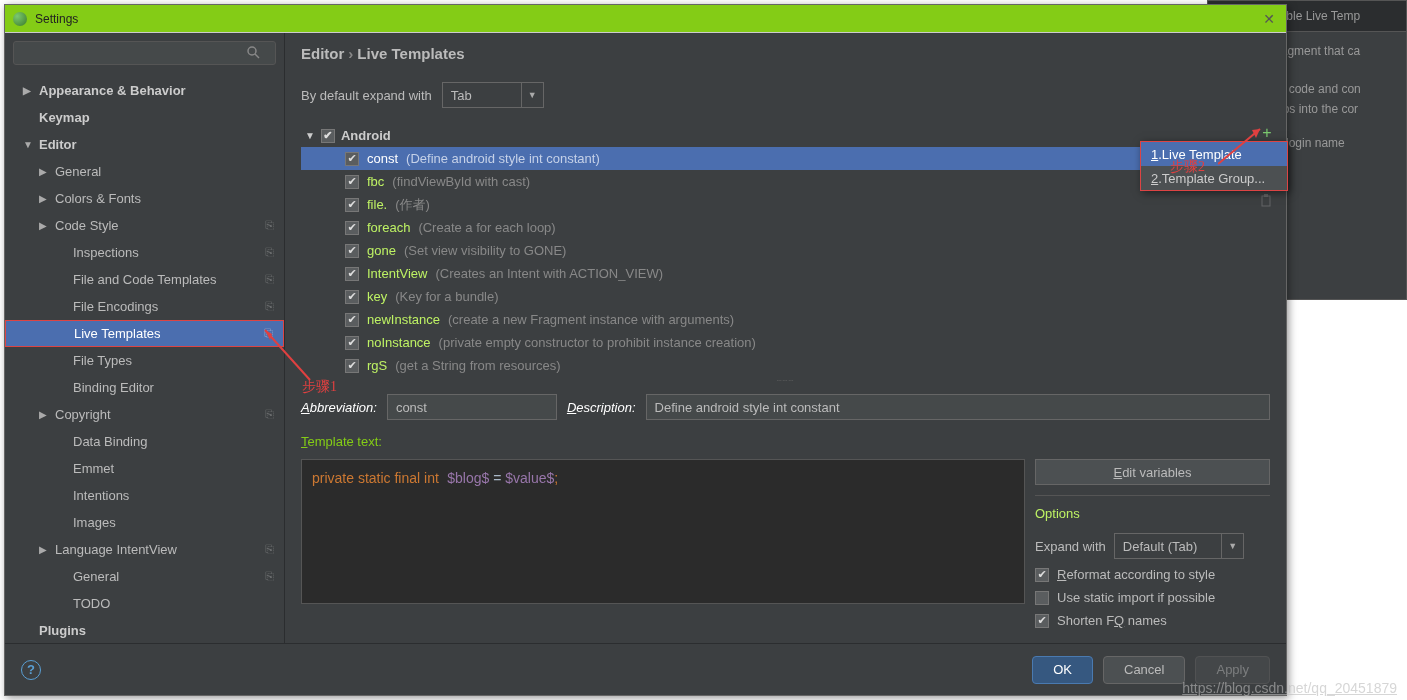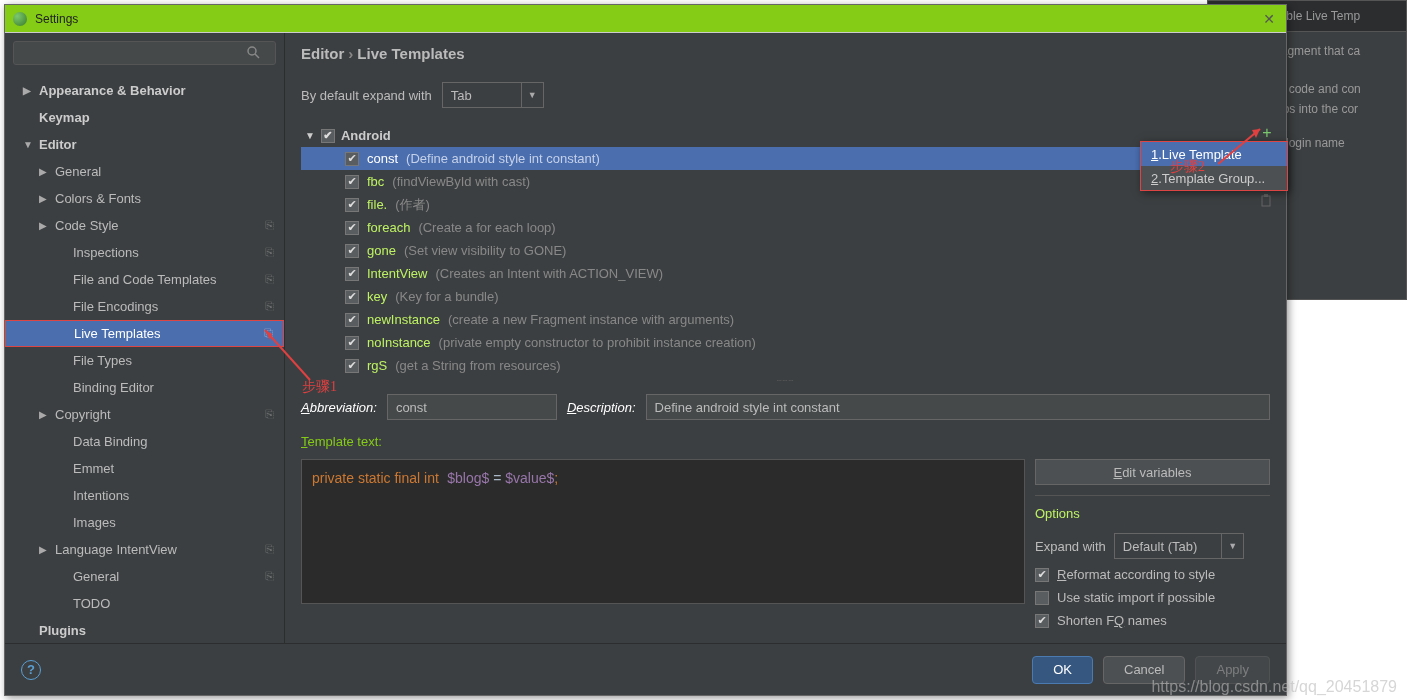--- a/index.html
+++ b/index.html
@@ -97,21 +97,21 @@
   
   .popup { position: absolute; right: -2px; top: 136px; width: 148px; background: #4c5052; border: 1px solid #d44; box-shadow: 2px 2px 8px rgba(0,0,0,0.5); z-index: 100; }
   .popup-item { height: 24px; display: flex; align-items: center; padding: 0 10px; color: #ccc; font-size: 13px; cursor: pointer; }
   .popup-item.hover { background: #4b6eaf; color: #fff; }
   .popup-item u { text-decoration: underline; }
   
   
   .anno { position: absolute; color: #e04040; font-size: 14px; font-family: "SimSun", serif; z-index: 200; pointer-events: none; }
   .arrow-line { position: absolute; pointer-events: none; z-index: 199; }
   
-  .watermark { position: absolute; bottom: 4px; right: 10px; color: #bbb; font-size: 16px; opacity: 0.6; }
+  .watermark { position: absolute; bottom: 4px; right: 10px; color: #bbb; font-size: 14px; opacity: 0.6; text-decoration: underline; }
 </style>
 </head>
 <body>
 
 <div class="bg-panel">
   <div class="bg-panel-top">
     <label class="bg-check">
       <input type="checkbox" checked="" style=""> 
         <span>Enable Live Temp</span>
     </label>

